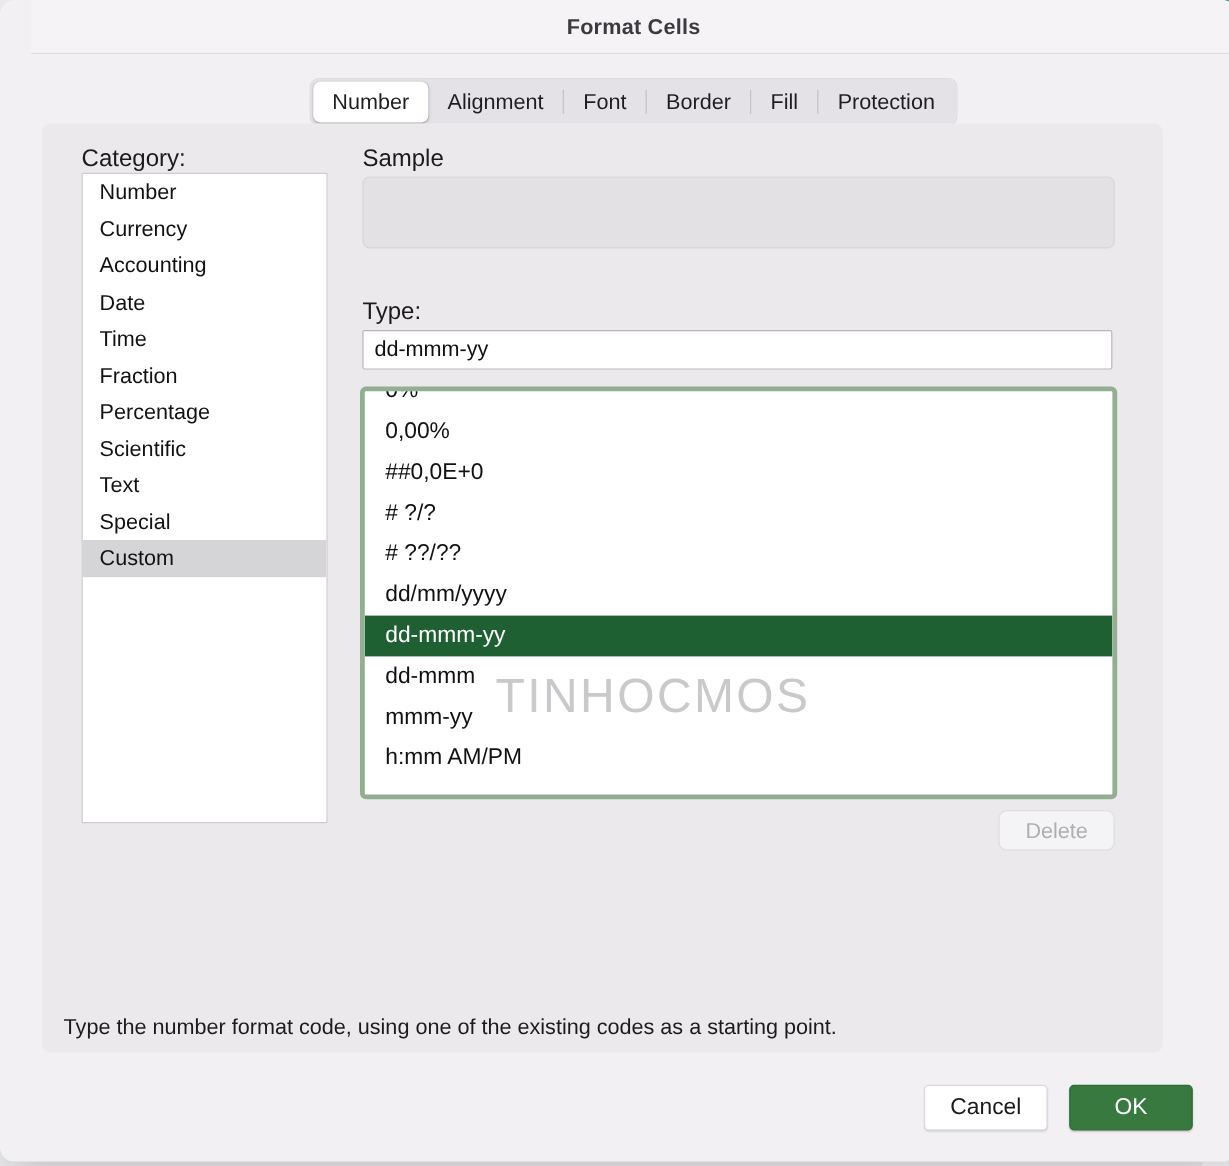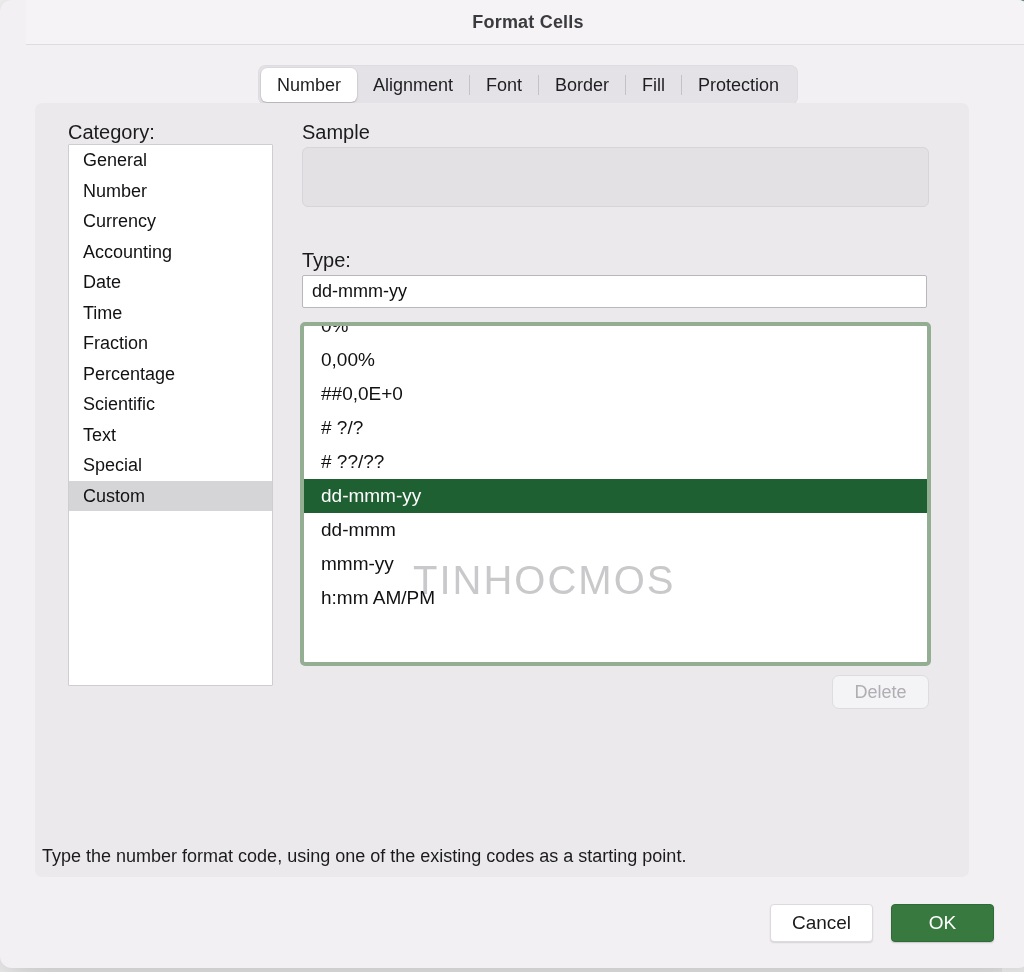--- a/index.html
+++ b/index.html
@@ -253,21 +253,21 @@
     border-radius: 7px;
     color: #b0aeb2;
     font-size: 18px;
     font-family: "Liberation Sans", sans-serif;
     cursor: default;
   }
 
   
   .hint {
     position: absolute;
-    left: 7px; top: 743px;
+    left: 18px; top: 743px;
     width: 900px;
     font-size: 18px;
     color: #1b1b1d;
     white-space: nowrap;
   }
 
   
   .footer {
     position: absolute;
     right: 36px; bottom: 26px;
@@ -345,21 +345,20 @@
       <div class="seg-tab">Fill</div>
       <div class="seg-div"></div>
       <div class="seg-tab">Protection</div>
     </div>
   </div>
 
   <div class="panel">
 
     <div class="field-label cat-label">Category:</div>
     <div class="cat-list">
-      <div class="cat-item">General</div>
       <div class="cat-item">Number</div>
       <div class="cat-item">Currency</div>
       <div class="cat-item">Accounting</div>
       <div class="cat-item">Date</div>
       <div class="cat-item">Time</div>
       <div class="cat-item">Fraction</div>
       <div class="cat-item">Percentage</div>
       <div class="cat-item">Scientific</div>
       <div class="cat-item">Text</div>
       <div class="cat-item">Special</div>
@@ -373,20 +372,21 @@
     <input class="type-input" type="text" value="dd-mmm-yy" style="">
 
     <div class="type-list-wrap">
       <div class="watermark">TINHOCMOS</div>
       <div class="type-list">
         <div class="type-item">0%</div>
         <div class="type-item">0,00%</div>
         <div class="type-item">##0,0E+0</div>
         <div class="type-item"># ?/?</div>
         <div class="type-item"># ??/??</div>
+        <div class="type-item">dd/mm/yyyy</div>
         <div class="type-item selected">dd-mmm-yy</div>
         <div class="type-item">dd-mmm</div>
         <div class="type-item">mmm-yy</div>
         <div class="type-item">h:mm AM/PM</div>
 
       </div>
     </div>
 
     <button class="delete-btn" disabled="">Delete</button>
 

